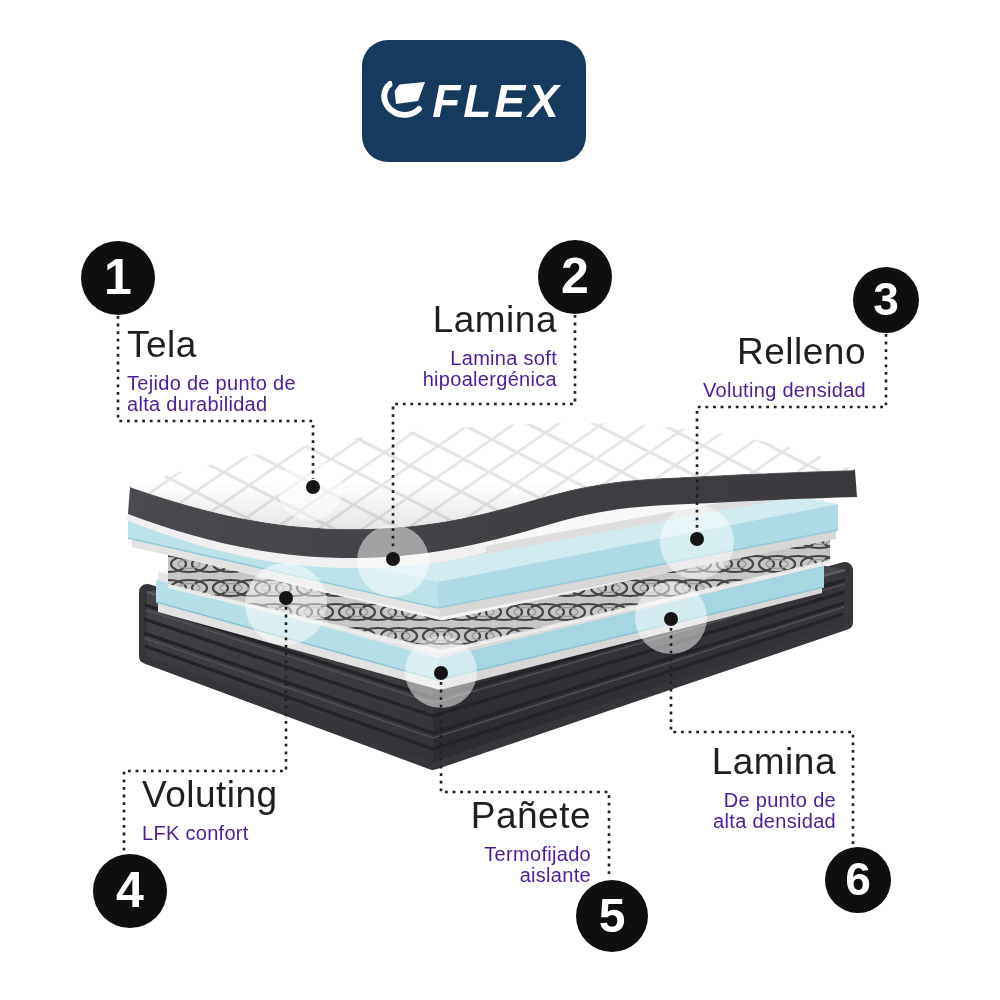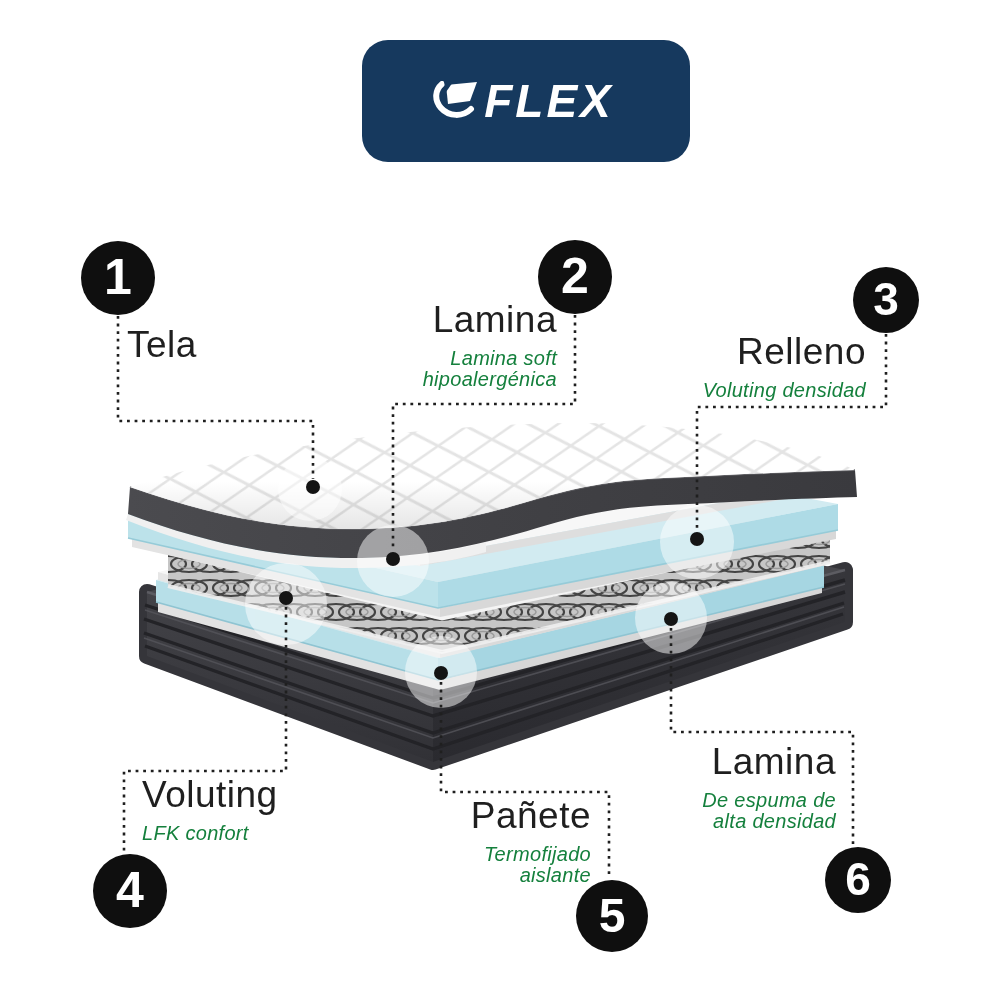--- a/index.html
+++ b/index.html
@@ -3,21 +3,21 @@
 <meta charset="utf-8">
 <style>
   html,body{margin:0;padding:0;background:#ffffff;}
   .canvas{
     position:relative;width:1000px;height:1000px;background:#ffffff;overflow:hidden;
     font-family:"Liberation Sans",sans-serif;
   }
   .art{position:absolute;left:0;top:0;width:1000px;height:1000px;}
   
   .logo{
-    position:absolute;left:362px;top:40px;width:328px;height:122px;
+    position:absolute;left:362px;top:40px;width:224px;height:122px;
     background:#16395e;border-radius:26px;
     display:flex;align-items:center;justify-content:center;gap:6px;
   }
   .logo-swan{width:46px;height:42px;flex:0 0 auto;margin-top:2px;}
   .logo-text{
     color:#ffffff;font-size:46px;font-weight:bold;font-style:italic;
     letter-spacing:3px;line-height:1;padding-right:6px;
   }
   
   .num-circle{
@@ -30,22 +30,22 @@
   #circle-2{left:538px;top:240px;width:74px;height:74px;font-size:50px;}
   #circle-3{left:853px;top:267px;width:66px;height:66px;font-size:46px;}
   #circle-4{left:93px;top:854px;width:74px;height:74px;font-size:50px;}
   #circle-5{left:576px;top:880px;width:72px;height:72px;font-size:48px;}
   #circle-6{left:825px;top:847px;width:66px;height:66px;font-size:46px;}
   .callout-text{position:absolute;}
   .callout-title{
     font-size:37px;color:#1f1f1f;line-height:1.05;letter-spacing:0.5px;white-space:nowrap;
   }
   .callout-sub{
-    font-size:20px;color:#15803d;line-height:21px;margin-top:8px;
-    white-space:pre-line;letter-spacing:0.3px;font-style:italic;
+    font-size:20px;color:#4c1d95;line-height:21px;margin-top:8px;
+    white-space:pre-line;letter-spacing:0.3px;
   }
   .align-right{text-align:right;}
   #text-1{left:127px;top:326px;}
   #text-2{right:443px;top:301px;}
   #text-3{right:134px;top:333px;}
   #text-4{left:142px;top:776px;}
   #text-5{right:409px;top:797px;text-align:right;}
   #text-6{right:164px;top:743px;}
 </style>
 </head>
@@ -219,20 +219,22 @@
       <path d="M12 1 L21 1 L14 11 Z" fill="#16395e"></path>
     </svg>
     <span class="logo-text">FLEX</span>
   </div>
 
   <div class="num-circle" id="circle-1">
     <span>1</span>
   </div>
   <div class="callout-text" id="text-1">
     <div class="callout-title">Tela</div>
+    <div class="callout-sub">Tejido de punto de
+alta durabilidad</div>
   </div>
 
   <div class="num-circle" id="circle-2">
     <span>2</span>
   </div>
   <div class="callout-text align-right" id="text-2">
     <div class="callout-title">Lamina</div>
     <div class="callout-sub">Lamina soft
 hipoalergénica</div>
   </div>
@@ -260,17 +262,17 @@
     <div class="callout-title">Pañete</div>
     <div class="callout-sub">Termofijado
 aislante</div>
   </div>
 
   <div class="num-circle" id="circle-6">
     <span>6</span>
   </div>
   <div class="callout-text align-right" id="text-6">
     <div class="callout-title">Lamina</div>
-    <div class="callout-sub">De espuma de
+    <div class="callout-sub">De punto de
 alta densidad</div>
   </div>
 
 </div>
 
 </body></html>

